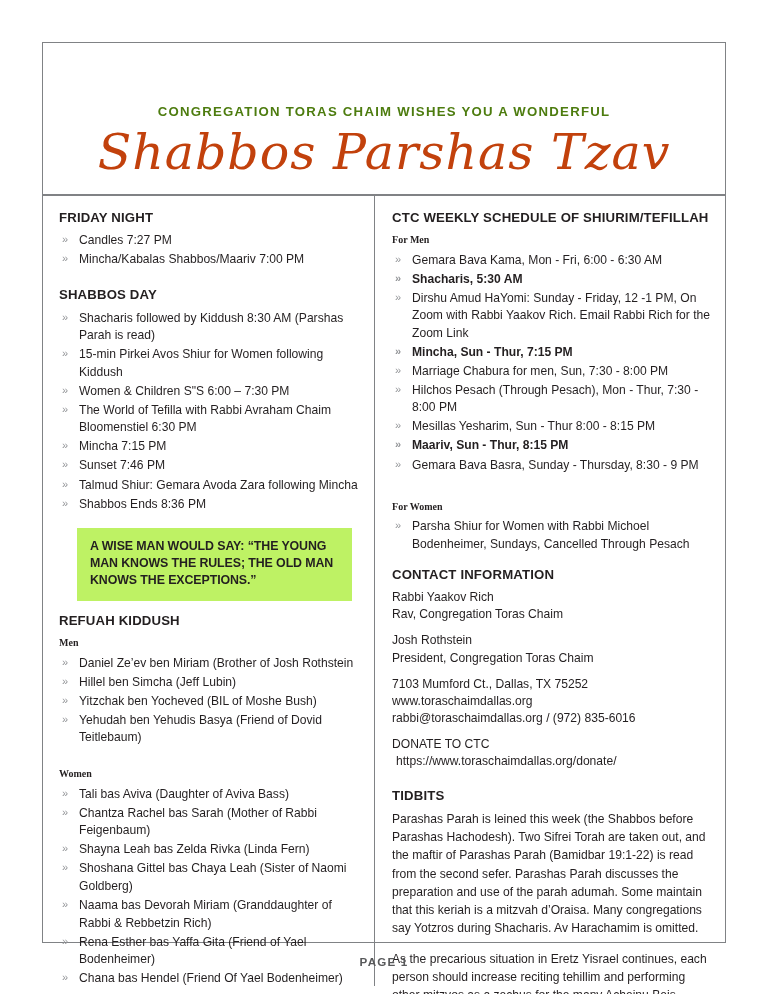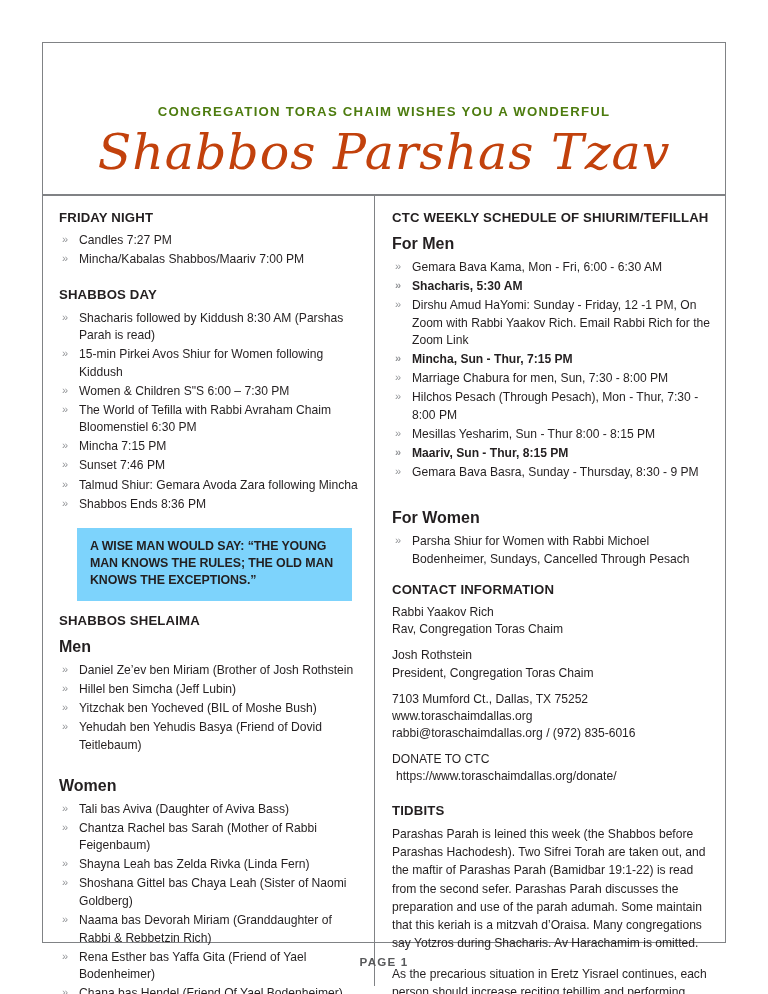--- a/index.html
+++ b/index.html
@@ -69,25 +69,26 @@
   
   h2.sec {
     font-size: 13.2px;
     font-weight: bold;
     letter-spacing: 0.15px;
     color: #231f20;
     margin: 0 0 6px 0;
     line-height: 1.25;
   }
   h3.sub {
-    font-size: 16px;
+    font-size: 10px;
     font-weight: bold;
     color: #231f20;
     margin: 8px 0 5px 0;
     line-height: 1.25;
+    font-family: Liberation Serif, serif;
   }
   .gap-lg { height: 17px; }
   .gap-md { height: 12px; }
   .gap-sm { height: 8px; }
 
   
   ul.items {
     list-style: none;
     margin: 0 0 0 0;
     padding: 0;
@@ -107,21 +108,21 @@
     top: 0;
     color: #939598;
     font-size: 11px;
   }
   ul.items > li.bold {
     font-weight: bold;
   }
 
   
   .quote-box {
-    background: #7dd3fc;
+    background: #bef264;
     margin: 15px 8px 0 18px;
     padding: 10px 13px 12px 13px;
   }
   .quote-text {
     font-size: 12.4px;
     font-weight: bold;
     line-height: 1.36;
     color: #231f20;
     letter-spacing: -0.1px;
   }
@@ -193,21 +194,21 @@
           <li>Talmud Shiur: Gemara Avoda Zara following Mincha</li>
           <li>Shabbos Ends 8:36 PM</li>
         </ul>
 
       <div class="quote-box">
         <div class="quote-text">A WISE  MAN WOULD  SAY: “THE YOUNG MAN KNOWS THE RULES; THE OLD MAN KNOWS THE EXCEPTIONS.”</div>
       </div>
 
       <div class="gap-md"></div>
 
-      <h2 class="sec">SHABBOS SHELAIMA</h2>
+      <h2 class="sec">REFUAH KIDDUSH</h2>
       <h3 class="sub">Men</h3>
       <ul class="items">
           <li>Daniel Ze’ev ben Miriam (Brother of Josh Rothstein</li>
           <li>Hillel ben Simcha (Jeff Lubin)</li>
           <li>Yitzchak ben Yocheved (BIL of Moshe Bush)</li>
           <li>Yehudah ben Yehudis Basya (Friend of Dovid Teitlebaum)</li>
         </ul>
 
       <div class="gap-md"></div>
 

